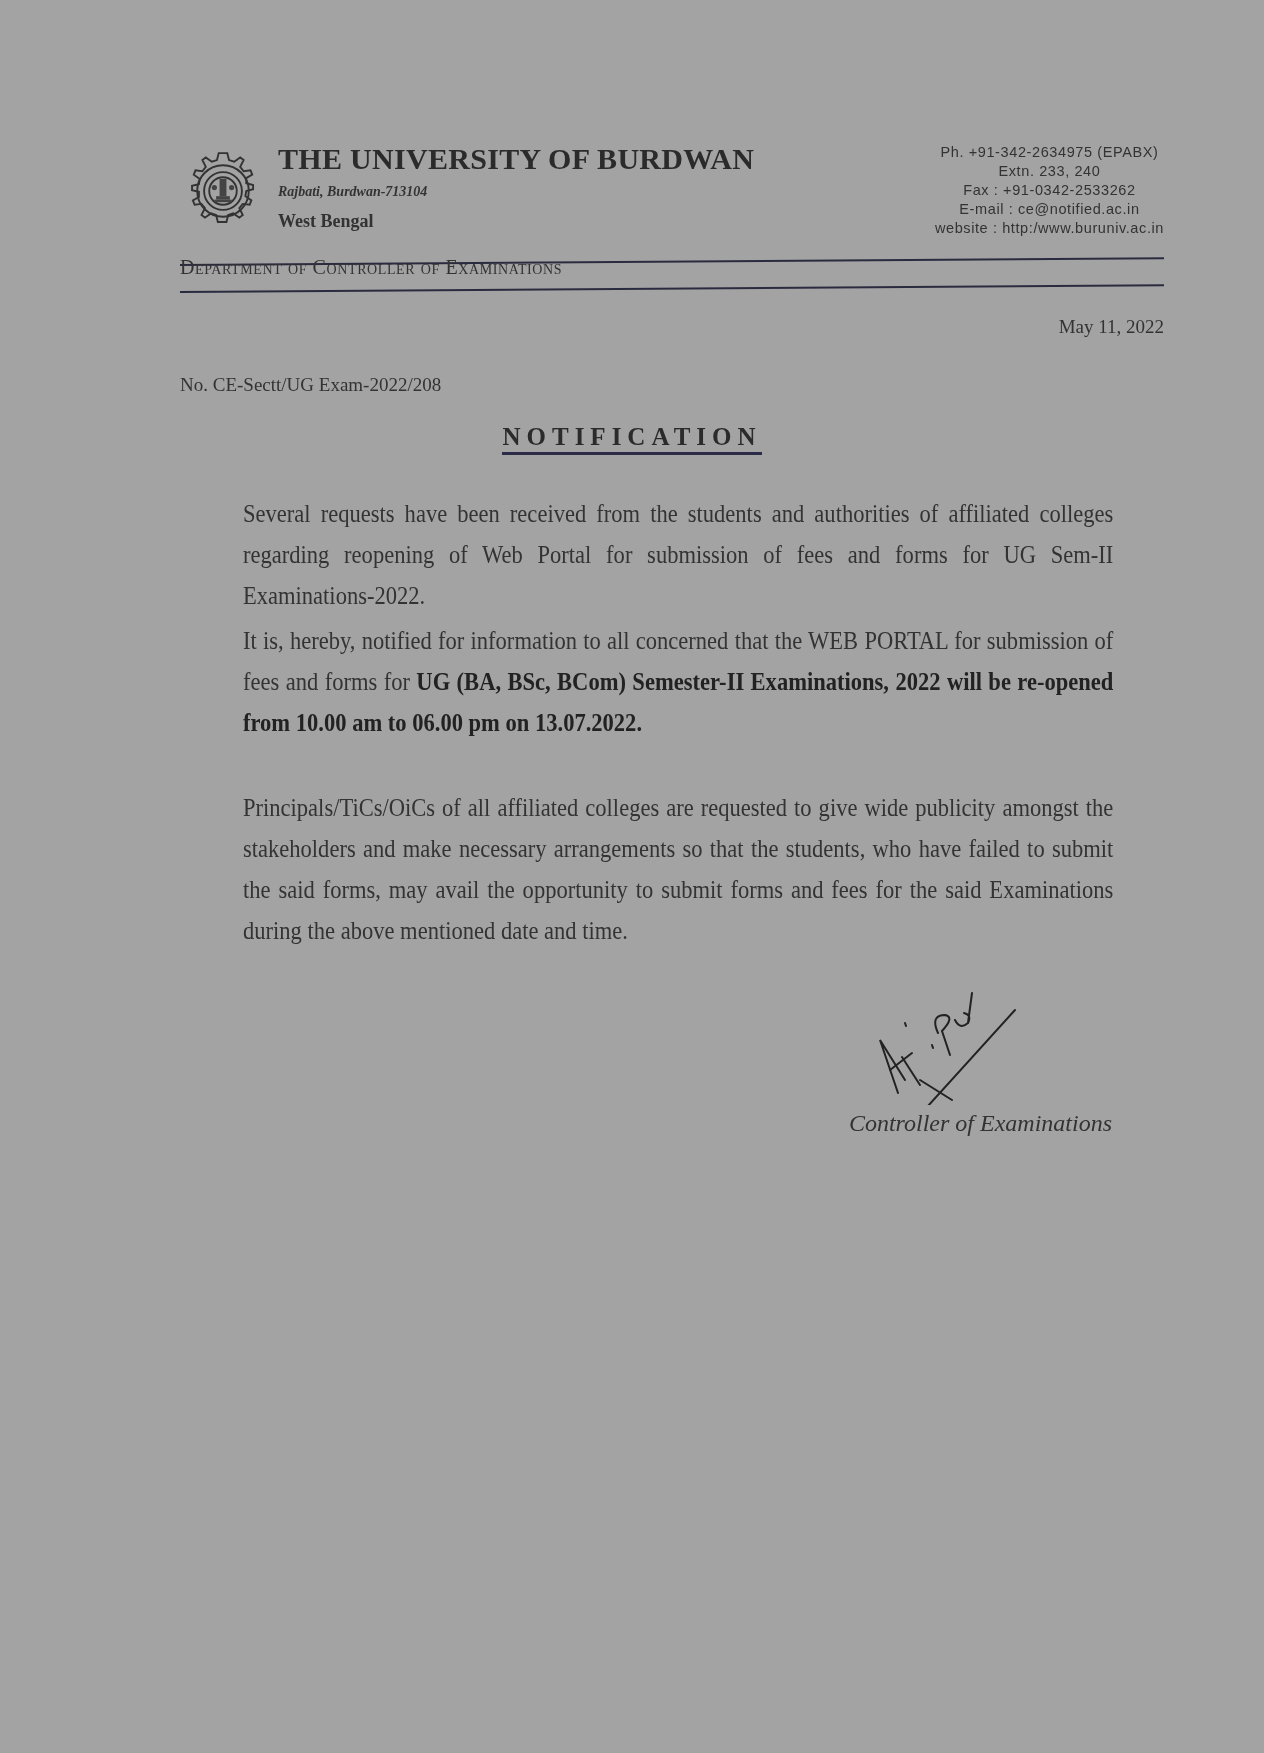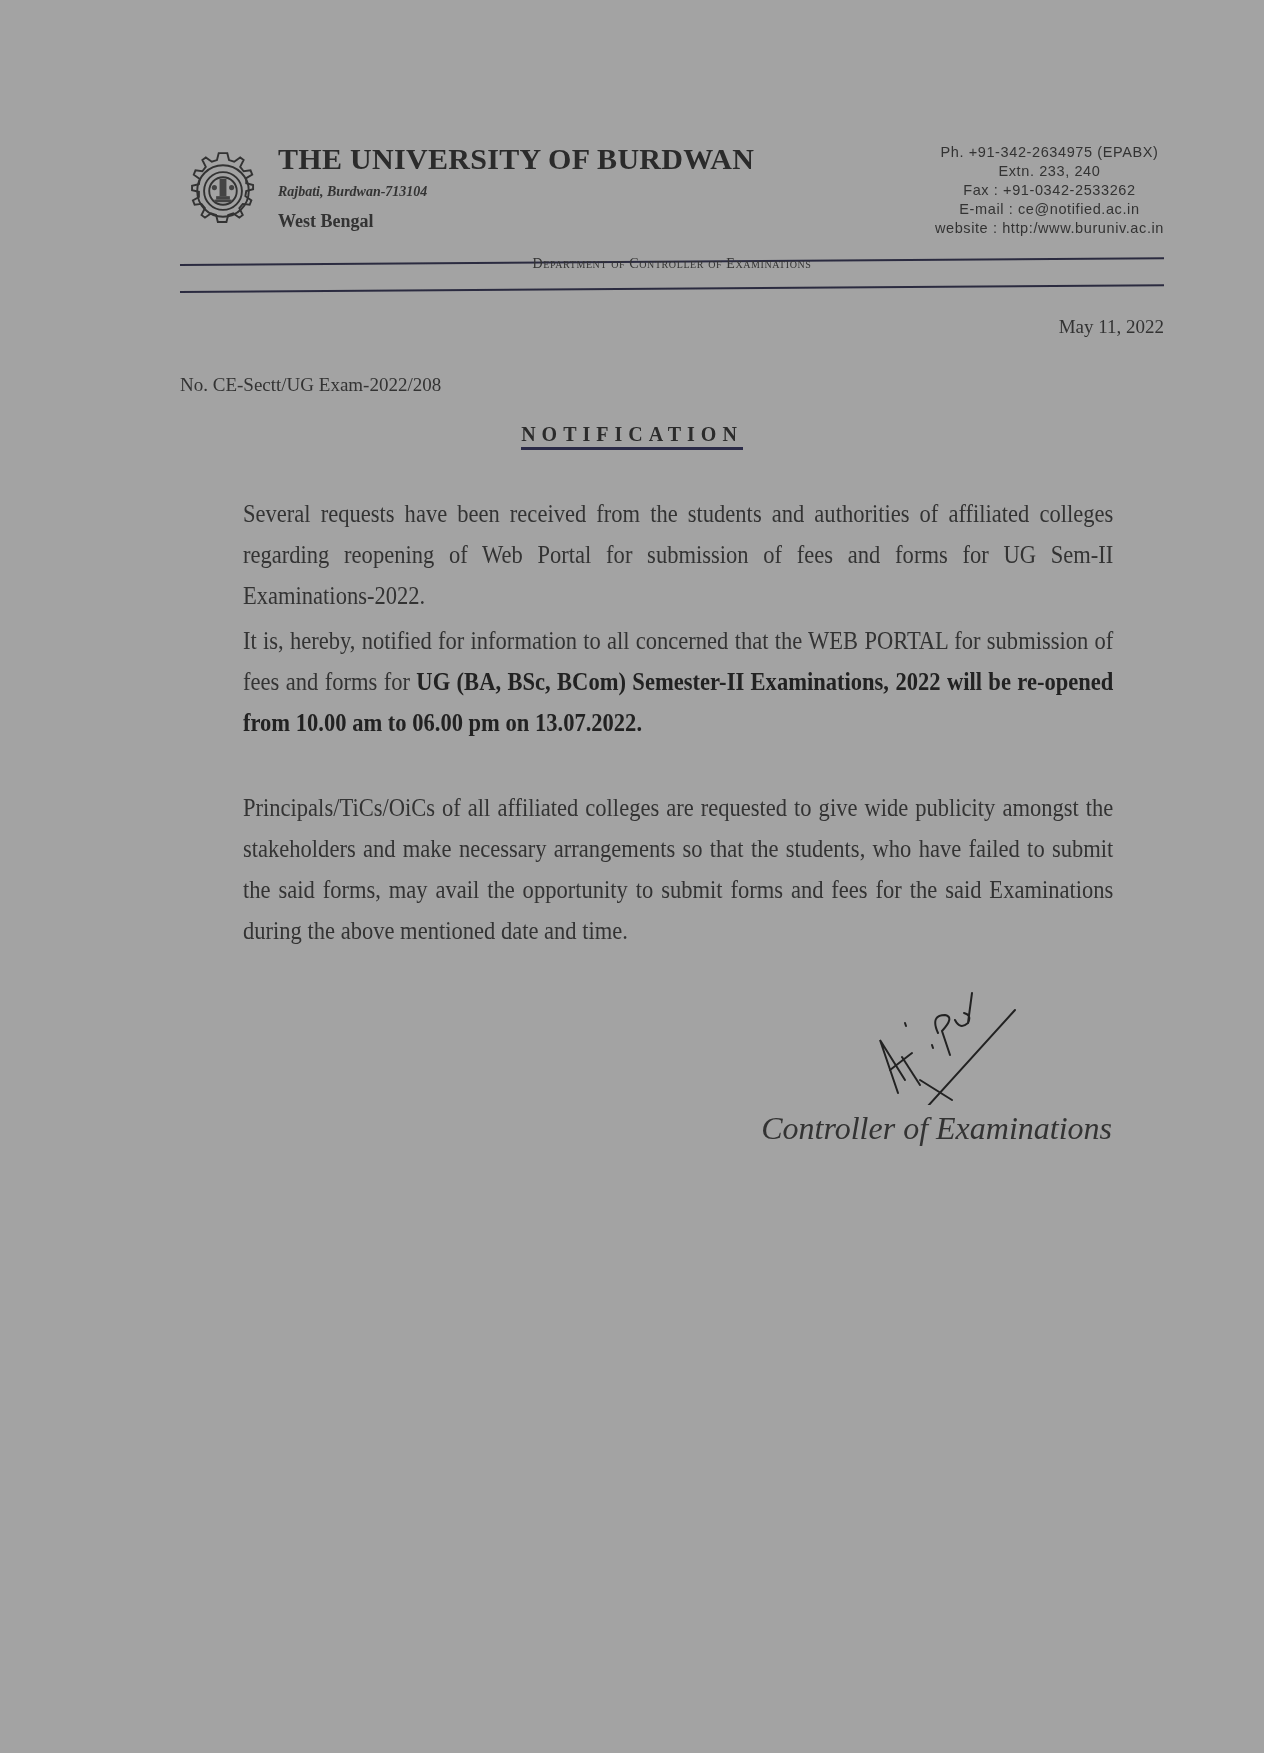--- a/index.html
+++ b/index.html
@@ -11,36 +11,36 @@
   .logo { position: absolute; left: 180px; top: 148px; width: 86px; height: 86px; }
   .uni-name { position: absolute; left: 278px; top: 142px; font-size: 30px; font-weight: bold; letter-spacing: 0.3px; color: #2b2b2b; }
   .addr1 { position: absolute; left: 278px; top: 184px; font-size: 14px; font-weight: bold; color: #333; font-style: italic; }
   .addr2 { position: absolute; left: 278px; top: 211px; font-size: 18px; font-weight: bold; color: #333; }
 
   .contact { position: absolute; right: 100px; top: 143px; text-align: center; font-size: 14.5px; line-height: 19px; letter-spacing: 0.6px; color: #333; }
 
   .rule { position: absolute; left: 180px; width: 984px; height: 2px; background: #2b2b40; transform-origin: left center; }
   .rule1 { top: 264px; transform: rotate(-0.4deg); }
   .rule2 { top: 291px; transform: rotate(-0.4deg); }
-  .dept { position: absolute; left: 180px; width: 984px; top: 256px; text-align: center; font-size: 14px; letter-spacing: 0.6px; color: #333; font-variant: small-caps; }
+  .dept { position: absolute; left: 180px; width: 984px; top: 256px; font-size: 20px; letter-spacing: 0.6px; color: #333; font-variant: small-caps; }
 
   .ref-no { position: absolute; left: 180px; top: 326px; font-size: 19px; color: #333; margin-top: 48px; }
   .date { position: absolute; right: 100px; top: 316px; font-size: 19px; color: #333; }
 
-  .notif-title { position: absolute; left: 0; width: 1264px; top: 423px; text-align: center; font-size: 20px; font-weight: bold; letter-spacing: 6px; color: #2b2b2b; }
+  .notif-title { position: absolute; left: 0; width: 1264px; top: 423px; text-align: center; font-size: 25px; font-weight: bold; letter-spacing: 6px; color: #2b2b2b; }
   .notif-title span { border-bottom: 3px solid #2b2b48; padding-bottom: 2px; }
 
   .body { position: absolute; left: 243px; width: 870px; font-size: 24.5px; line-height: 41px; color: #333; text-align: justify; transform: scaleX(0.92); transform-origin: left top; width: 946px; }
   .p1 { top: 493px; }
   .p2 { top: 620px; }
   .p3 { top: 787px; }
   .bold { font-weight: bold; color: #222; }
 
   .signature { position: absolute; left: 860px; top: 985px; width: 170px; height: 120px; }
-  .signatory { position: absolute; right: 152px; top: 1110px; font-size: 32px; font-style: italic; color: #333; }
+  .signatory { position: absolute; right: 152px; top: 1110px; font-size: 24px; font-style: italic; color: #333; }
 </style>
 </head>
 <body>
 
 <div class="page">
 
   <svg class="logo" viewBox="0 0 100 100">
     <g fill="none" stroke="#333" stroke-width="2.2">
       <path d="M50 6 l5 0 2 8 6 2 7-5 4 3 -4 8 4 5 8-1 2 5 -7 4 0 6 8 2 0 5 -8 2 -1 6 7 5 -2 5 -8-1 -4 5 4 8 -4 3 -7-5 -6 2 -2 8 -10 0 -2-8 -6-2 -7 5 -4-3 4-8 -4-5 -8 1 -2-5 7-4 0-6 -8-2 0-5 8-2 1-6 -7-5 2-5 8 1 4-5 -4-8 4-3 7 5 6-2 2-8 z"></path>
       <circle cx="50" cy="50" r="30"></circle>

